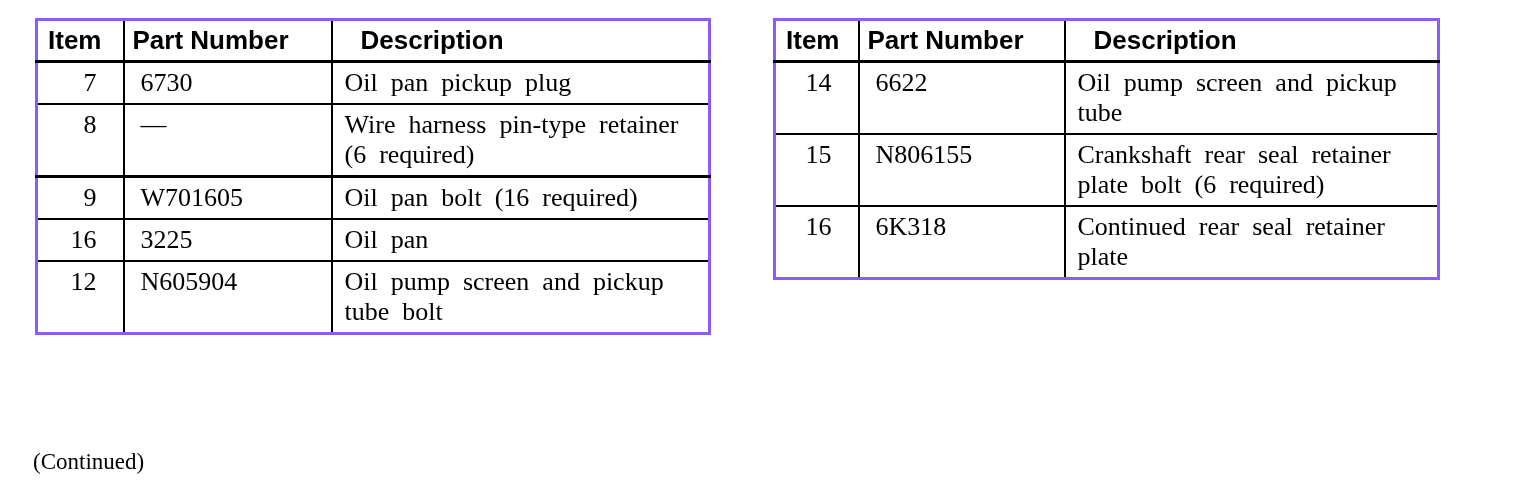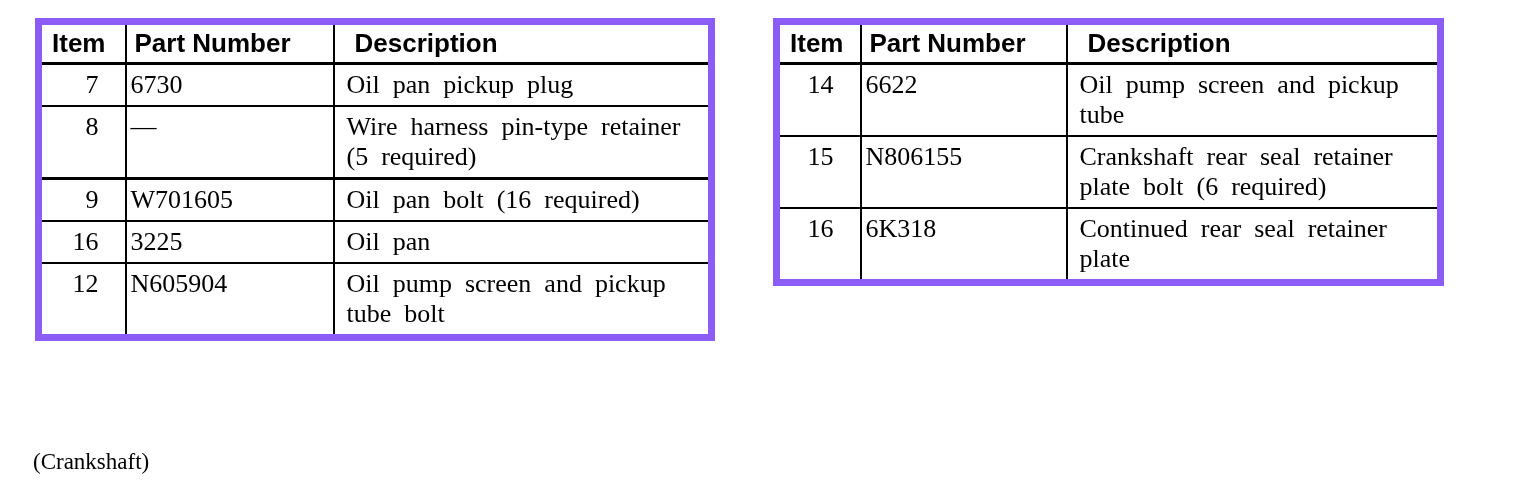--- a/index.html
+++ b/index.html
@@ -12,21 +12,21 @@
     width: 1536px;
     height: 492px;
     background: #ffffff;
     overflow: hidden;
   }
   table.parts {
     position: absolute;
     border-collapse: collapse;
     table-layout: fixed;
     background: #ffffff;
-    border: 7px solid #8b5cf6;
+    border: 3px solid #8b5cf6;
   }
   #table-left  { left: 35px;  top: 18px; width: 673px; }
   #table-right { left: 773px; top: 18px; width: 664px; }
 
   table.parts th,
   table.parts td {
     border: 2px solid #000000;
     color: #000000;
     box-sizing: border-box;
   }
@@ -47,25 +47,25 @@
     line-height: 30px;
     vertical-align: top;
     padding: 5px 6px 5px 12px;
     word-spacing: 0.25em;
   }
   table.parts td.item {
     text-align: right;
     padding-right: 26px;
   }
   table.parts td.part {
-    padding-left: 4px;
+    padding-left: 16px;
     white-space: nowrap;
   }
   table.parts th.h-part { padding-left: 8px; }
-  table.parts th.h-desc { padding-left: 20px; }
+  table.parts th.h-desc { padding-left: 28px; }
   table.parts tr.single td { height: 42px; }
   table.parts tr.section-break td { border-top-width: 3px; }
 
   .continued {
     position: absolute;
     left: 33px;
     top: 449px;
     font-family: "Liberation Serif", serif;
     font-size: 23px;
     color: #000000;
@@ -91,21 +91,21 @@
     </thead>
     <tbody>
       <tr class="single">
         <td class="item">7</td>
         <td class="part">6730</td>
         <td class="desc">Oil pan pickup plug</td>
       </tr>
       <tr>
         <td class="item">8</td>
         <td class="part">—</td>
-        <td class="desc">Wire harness pin-type retainer (5 required)</td>
+        <td class="desc">Wire harness pin-type retainer (6 required)</td>
       </tr>
       <tr class="single section-break">
         <td class="item">9</td>
         <td class="part">W701605</td>
         <td class="desc">Oil pan bolt (16 required)</td>
       </tr>
       <tr class="single">
         <td class="item">16</td>
         <td class="part">3225</td>
         <td class="desc">Oil pan</td>
@@ -143,15 +143,15 @@
         <td class="desc">Crankshaft rear seal retainer plate bolt (6 required)</td>
       </tr>
       <tr>
         <td class="item">16</td>
         <td class="part">6K318</td>
         <td class="desc">Continued rear seal retainer plate</td>
       </tr>
     </tbody>
   </table>
 
-  <div class="continued">(Crankshaft)</div>
+  <div class="continued">(Continued)</div>
 
 </div>
 
 </body></html>

